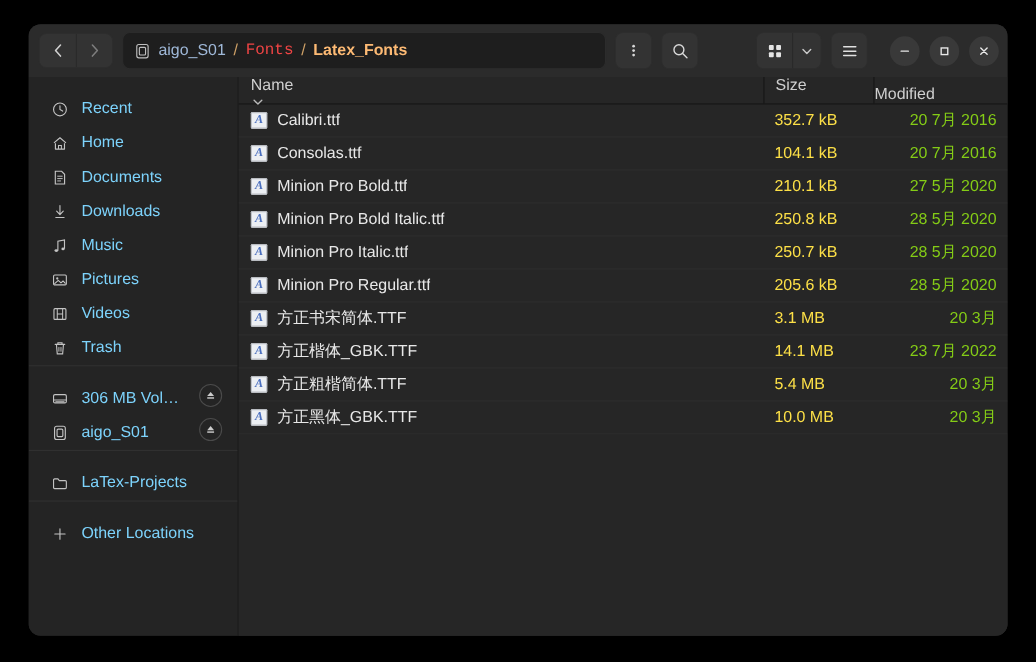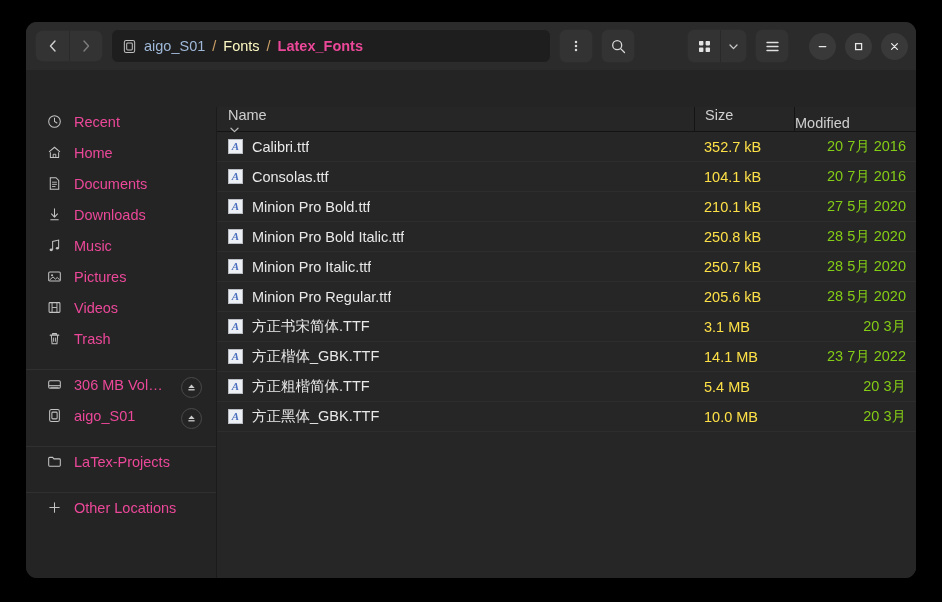--- a/index.html
+++ b/index.html
@@ -11,21 +11,20 @@
   }
   #window {
     position: absolute;
     left: 26px; top: 22px;
     width: 890px; height: 556px;
     background: #242424;
     border-radius: 11px;
     overflow: hidden;
     display: flex;
     flex-direction: column;
-    gap: 37px;
   }
 
   
   #headerbar {
     height: 48px;
     background: #2b2b2b;
     display: flex;
     align-items: center;
     padding: 0 8px 0 9px;
     flex: 0 0 auto;
@@ -60,22 +59,22 @@
     gap: 7px;
     min-width: 0;
     overflow: hidden;
   }
   .drive-icon { flex: 0 0 auto; display:flex; align-items:center; }
   .crumb {
     font-size: 14.5px;
     color: #9fb8d8;
     white-space: nowrap;
   }
-  .crumb.dim { color: #fef9c3; }
-  .crumb.current { color: #ec4899; font-weight: bold; }
+  .crumb.dim { color: #ef4444; font-family: Liberation Mono, monospace; }
+  .crumb.current { color: #fdba74; font-weight: bold; }
   .sep { color: #cfa167; font-size: 14.5px; }
 
   .hdrbtn {
     width: 34px; height: 34px;
     background: #333333;
     border: 1px solid #2d2d2d;
     border-radius: 7px;
     display: flex; align-items: center; justify-content: center;
     color: #d5d5d5;
     flex: 0 0 auto;
@@ -112,24 +111,24 @@
     width: 191px;
     background: #242424;
     flex: 0 0 auto;
     padding-top: 6px;
     border-right: 1px solid #1b1b1b;
     overflow: hidden;
   }
   .sb-item {
     height: 30px;
     display: flex;
-    align-items: flex-start;
+    align-items: flex-end;
     padding: 0 8px 0 14px;
     gap: 11px;
-    color: #ec4899;
+    color: #7dd3fc;
     font-size: 14.5px;
     border-radius: 6px;
     margin: 1px 6px;
   }
   .sb-icon { width: 17px; display:flex; align-items:center; justify-content:center; color: #c3c3c3; flex:0 0 auto;}
   .sb-label { white-space: nowrap; overflow:hidden; text-overflow: ellipsis; flex: 1 1 auto; }
   .sb-eject {
     width: 21px; height: 21px; border-radius: 50%;
     border: 1px solid #4a4a4a;
     display:flex; align-items:center; justify-content:center;

